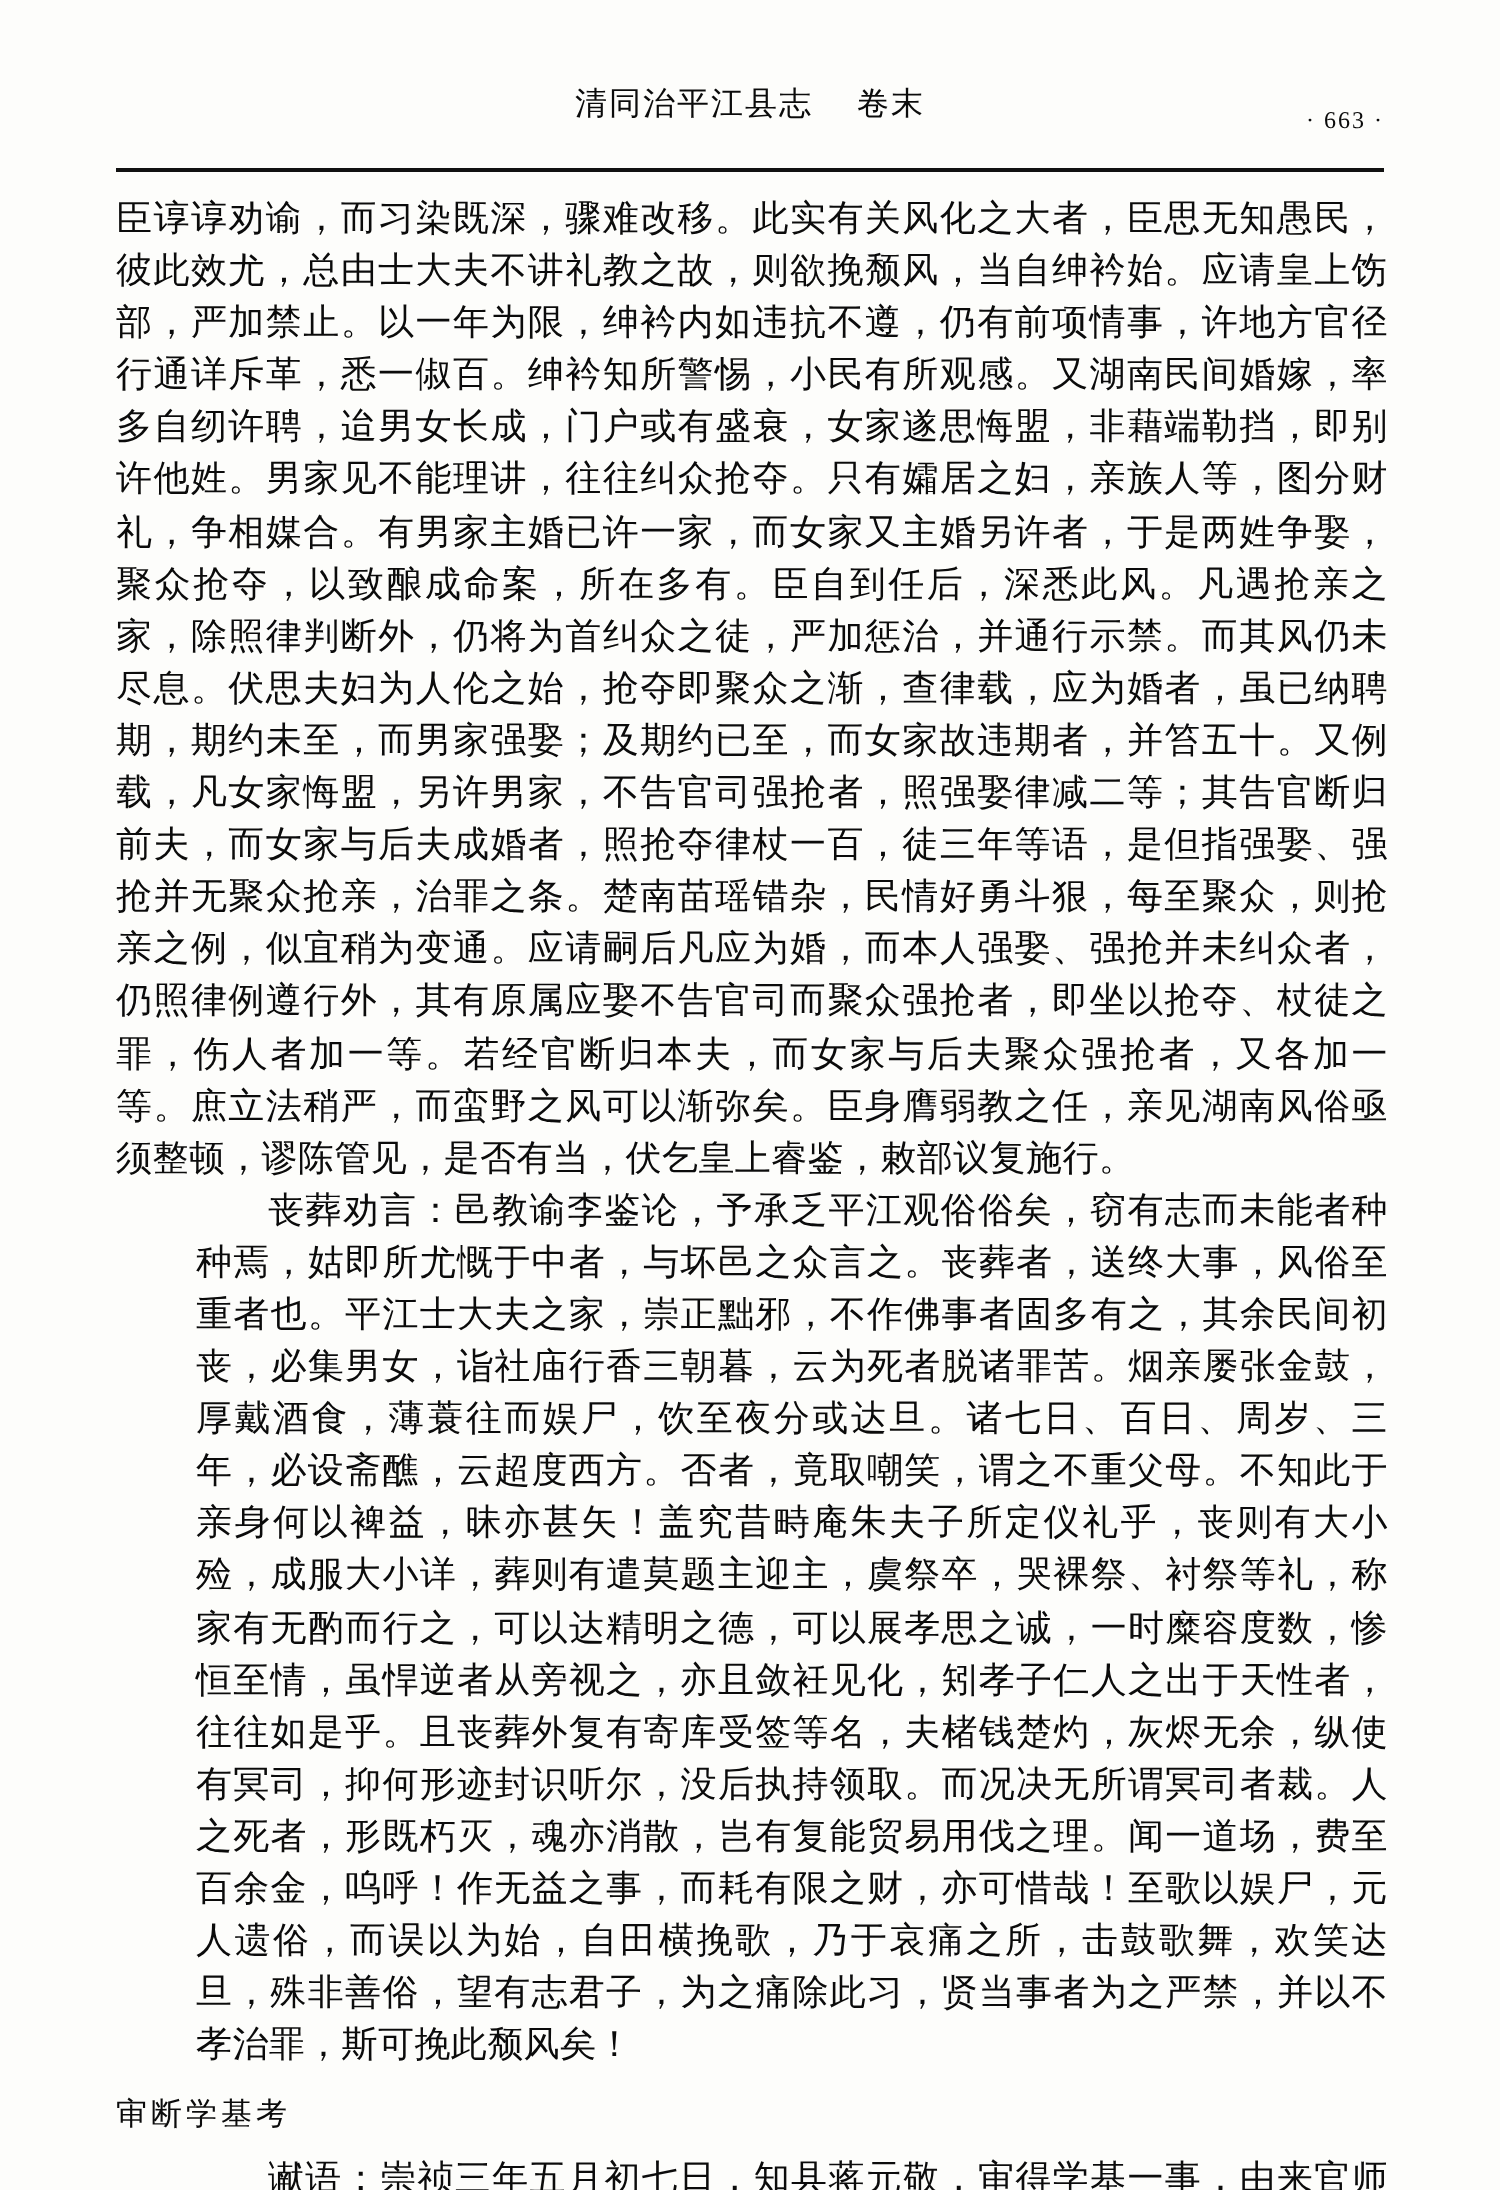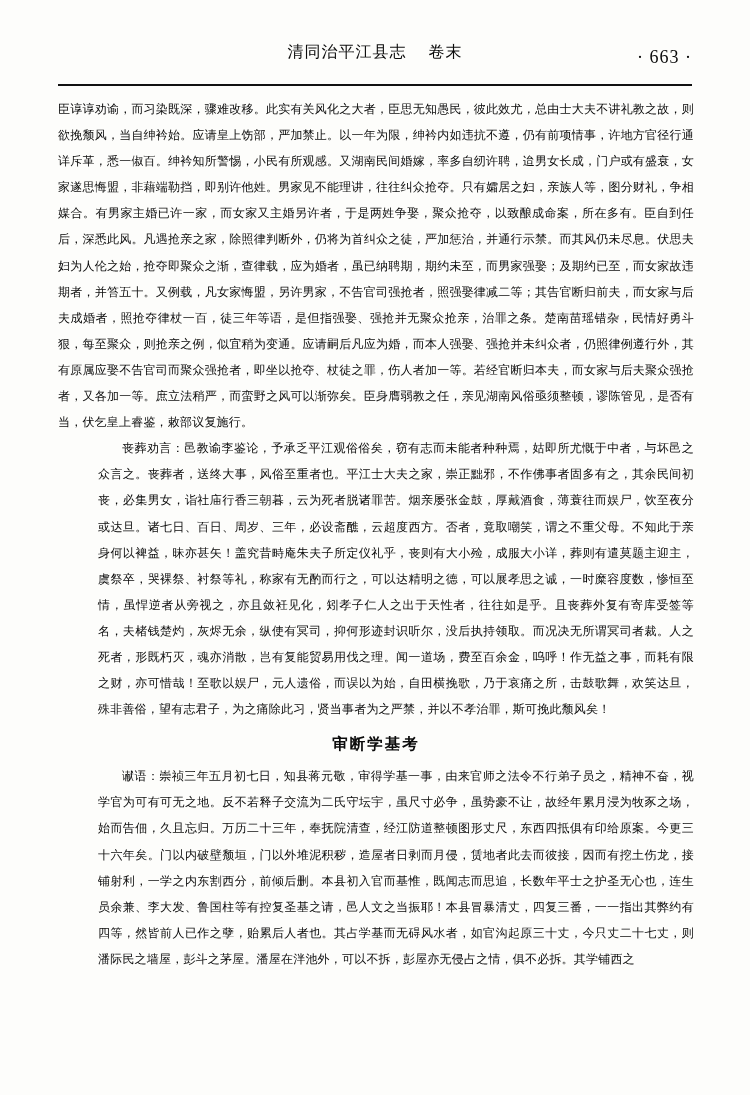--- a/index.html
+++ b/index.html
@@ -33,55 +33,54 @@
     white-space: nowrap;
   }
   .header-title .gap {
     display: inline-block;
     width: 22px;
   }
   .page-number {
     position: absolute;
     right: 0;
     bottom: 0;
-    font-size: 18px;
+    font-size: 12px;
     letter-spacing: 1px;
   }
   .rule {
     position: absolute;
     top: 84px;
     left: 58px;
     right: 58px;
     height: 2px;
     background: #111;
   }
   .body {
     position: absolute;
     top: 96px;
     left: 58px;
     right: 56px;
     bottom: 10px;
   }
   p {
     margin: 0;
-    font-size: 12px;
+    font-size: 18px;
     line-height: 26.1px;
     text-align: justify;
     text-justify: inter-character;
     letter-spacing: 0.2px;
   }
   p.indent {
     text-indent: 2em;
     margin-left: 40px;
   }
   .section-heading {
     margin: 12px 0 8px 0;
-    text-align: center;
     font-size: 15.5px;
-    font-weight: bold;
+    font-weight: normal;
     letter-spacing: 2px;
   }
 </style>
 </head>
 <body>
 
 <div class="page">
 
   <div class="header">
     <div class="header-title">

